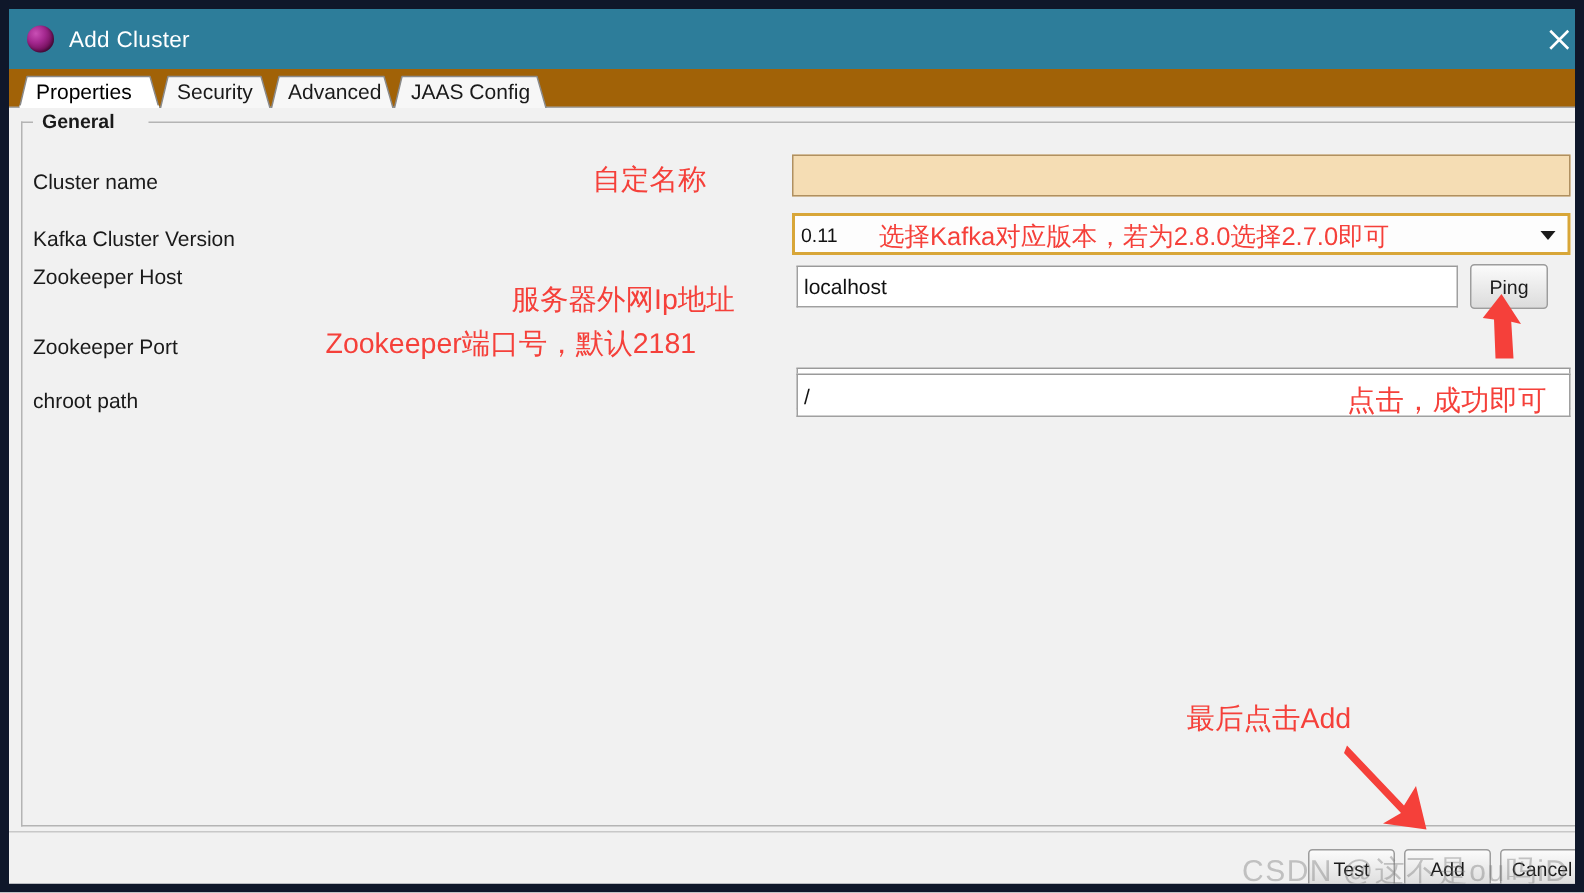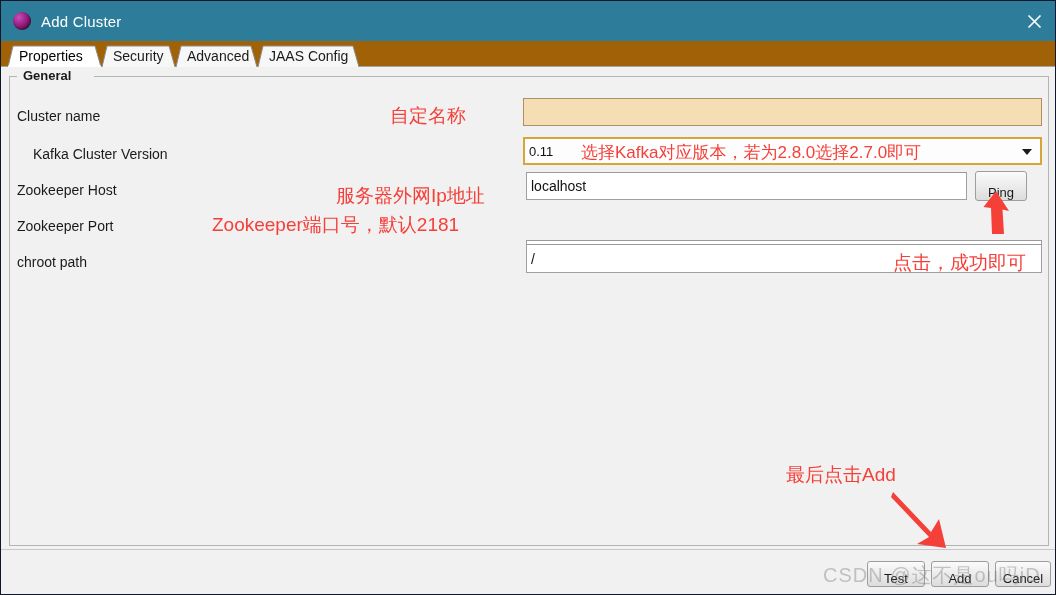--- a/index.html
+++ b/index.html
@@ -9,21 +9,21 @@
   }
   body {
     font-family: "Liberation Sans", "DejaVu Sans", sans-serif;
   }
   #app {
     position: relative;
     width: 1056px;
     height: 595px;
     overflow: hidden;
     background: #f1f1f1;
-    border: 1px solid #0f172a;
+    border: 6px solid #0f172a;
     box-sizing: border-box;
   }
 
   
   .titlebar {
     position: absolute;
     left: 0; top: 0;
     width: 1056px;
     height: 40px;
     background: #2d7d9a;
@@ -188,21 +188,21 @@
     position: absolute;
     box-sizing: border-box;
     background: linear-gradient(#fbfbfb, #eaeaea 55%, #dcdcdc);
     border: 1px solid #9d9d9d;
     border-radius: 3px;
     font-family: "Liberation Sans", "DejaVu Sans", sans-serif;
     font-size: 13px;
     color: #1a1a1a;
     cursor: pointer;
     display: flex;
-    align-items: flex-end;
+    align-items: center;
     justify-content: center;
   }
 
   
   .bottombar {
     position: absolute;
     left: 0; top: 548px;
     width: 1056px;
     height: 47px;
     background: #f1f1f1;
@@ -285,22 +285,22 @@
   </div>
 
   <div class="content">
 
     <div class="groupbox"></div>
     <div class="groupbox-top-left"></div>
     <div class="groupbox-top-right"></div>
     <div class="group-title">General</div>
 
     <div class="field-label" style="top:41px;">Cluster name</div>
-    <div class="field-label" style="top:79px;margin-left:16px;">Kafka Cluster Version</div>
-    <div class="field-label" style="top:115px;">Zookeeper Host</div>
+    <div class="field-label" style="top:79px;">Kafka Cluster Version</div>
+    <div class="field-label" style="top:104px;">Zookeeper Host</div>
     <div class="field-label" style="top:151px;">Zookeeper Port</div>
     <div class="field-label" style="top:187px;">chroot path</div>
 
     <input class="txt focused" type="text" readonly="" style="left: 522px; top: 31px; width: 519px; height: 28px;" value="">
 
     <div class="combo" style="left:522px; top:70px; width:519px;">
       <span class="combo-val">0.11</span>
       <span class="arrow"></span>
     </div>
 

